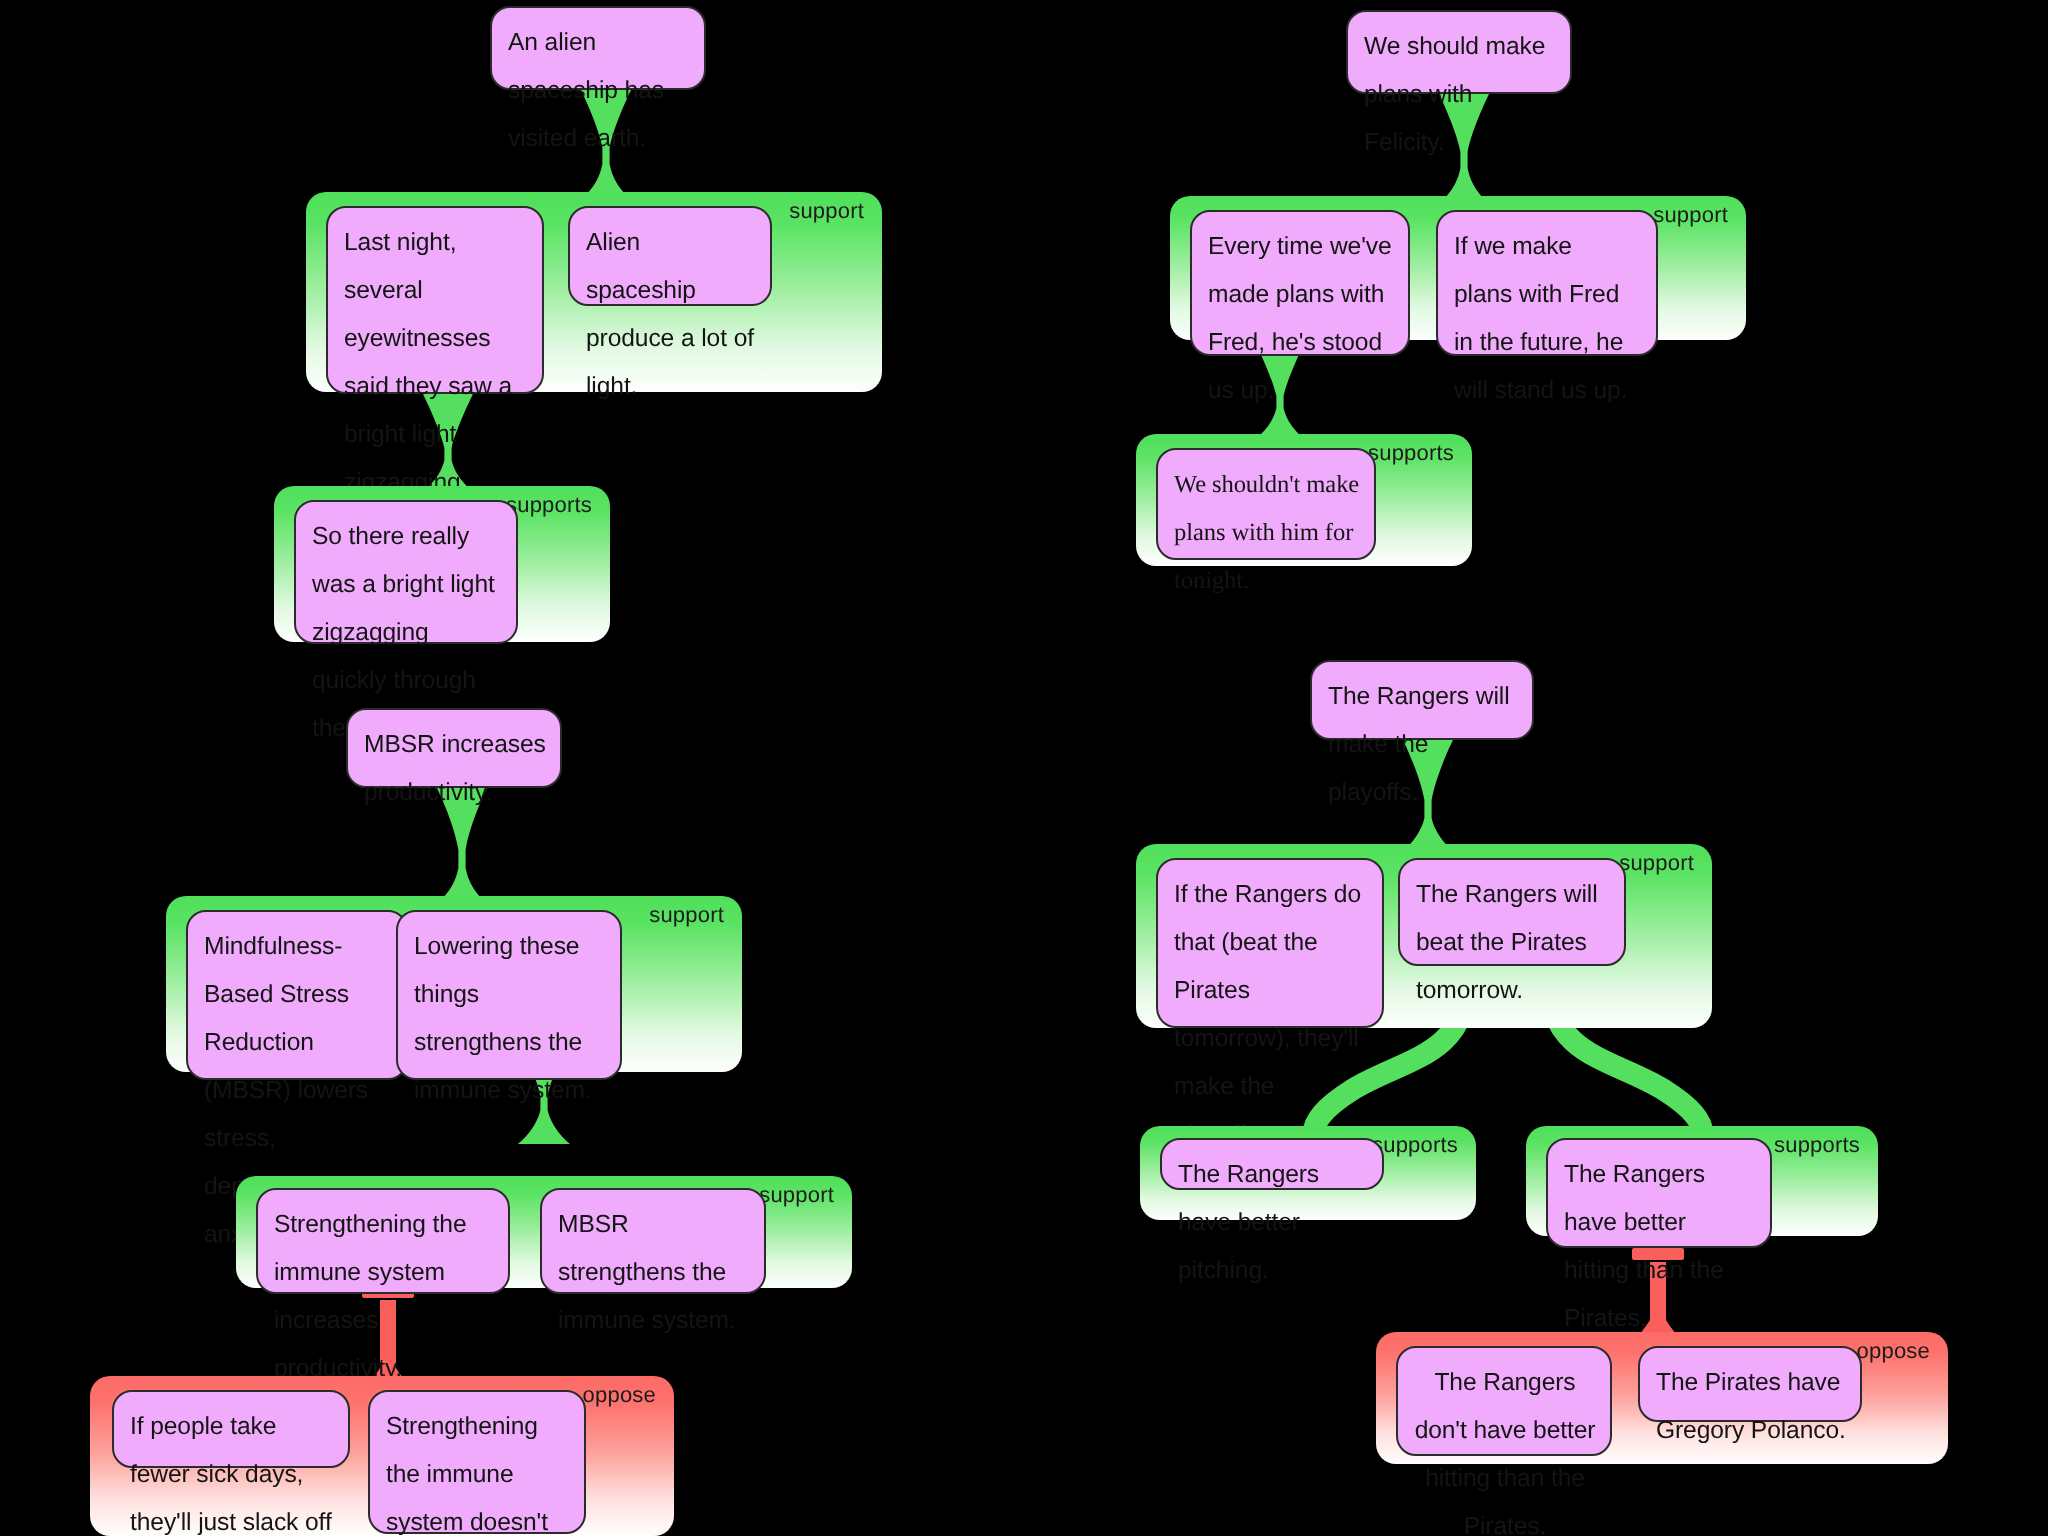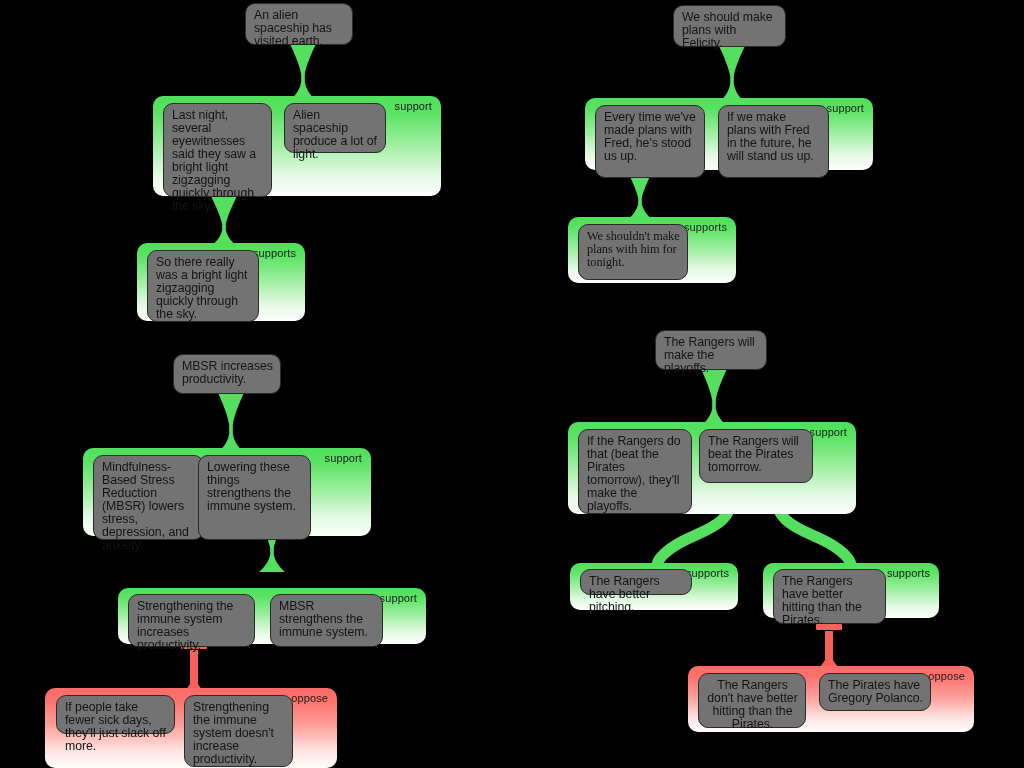--- a/index.html
+++ b/index.html
@@ -29,26 +29,26 @@
     left: 0; top: 0;
     width: 1024px;
     height: 768px;
     pointer-events: none;
   }
 
   
   .claim {
     position: absolute;
     box-sizing: border-box;
-    background: #737373;
+    background: #f0abfc;
     border: 1.3px solid #2b2b2b;
     border-radius: 10px;
     padding: 5px 7px 4px 8px;
     font-size: 12.3px;
-    line-height: 13px;
+    line-height: 24px;
     color: #141414;
     letter-spacing: -0.05px;
     white-space: pre-wrap;
   }
 
   
   .panel {
     position: absolute;
     box-sizing: border-box;
     border-radius: 10px;

